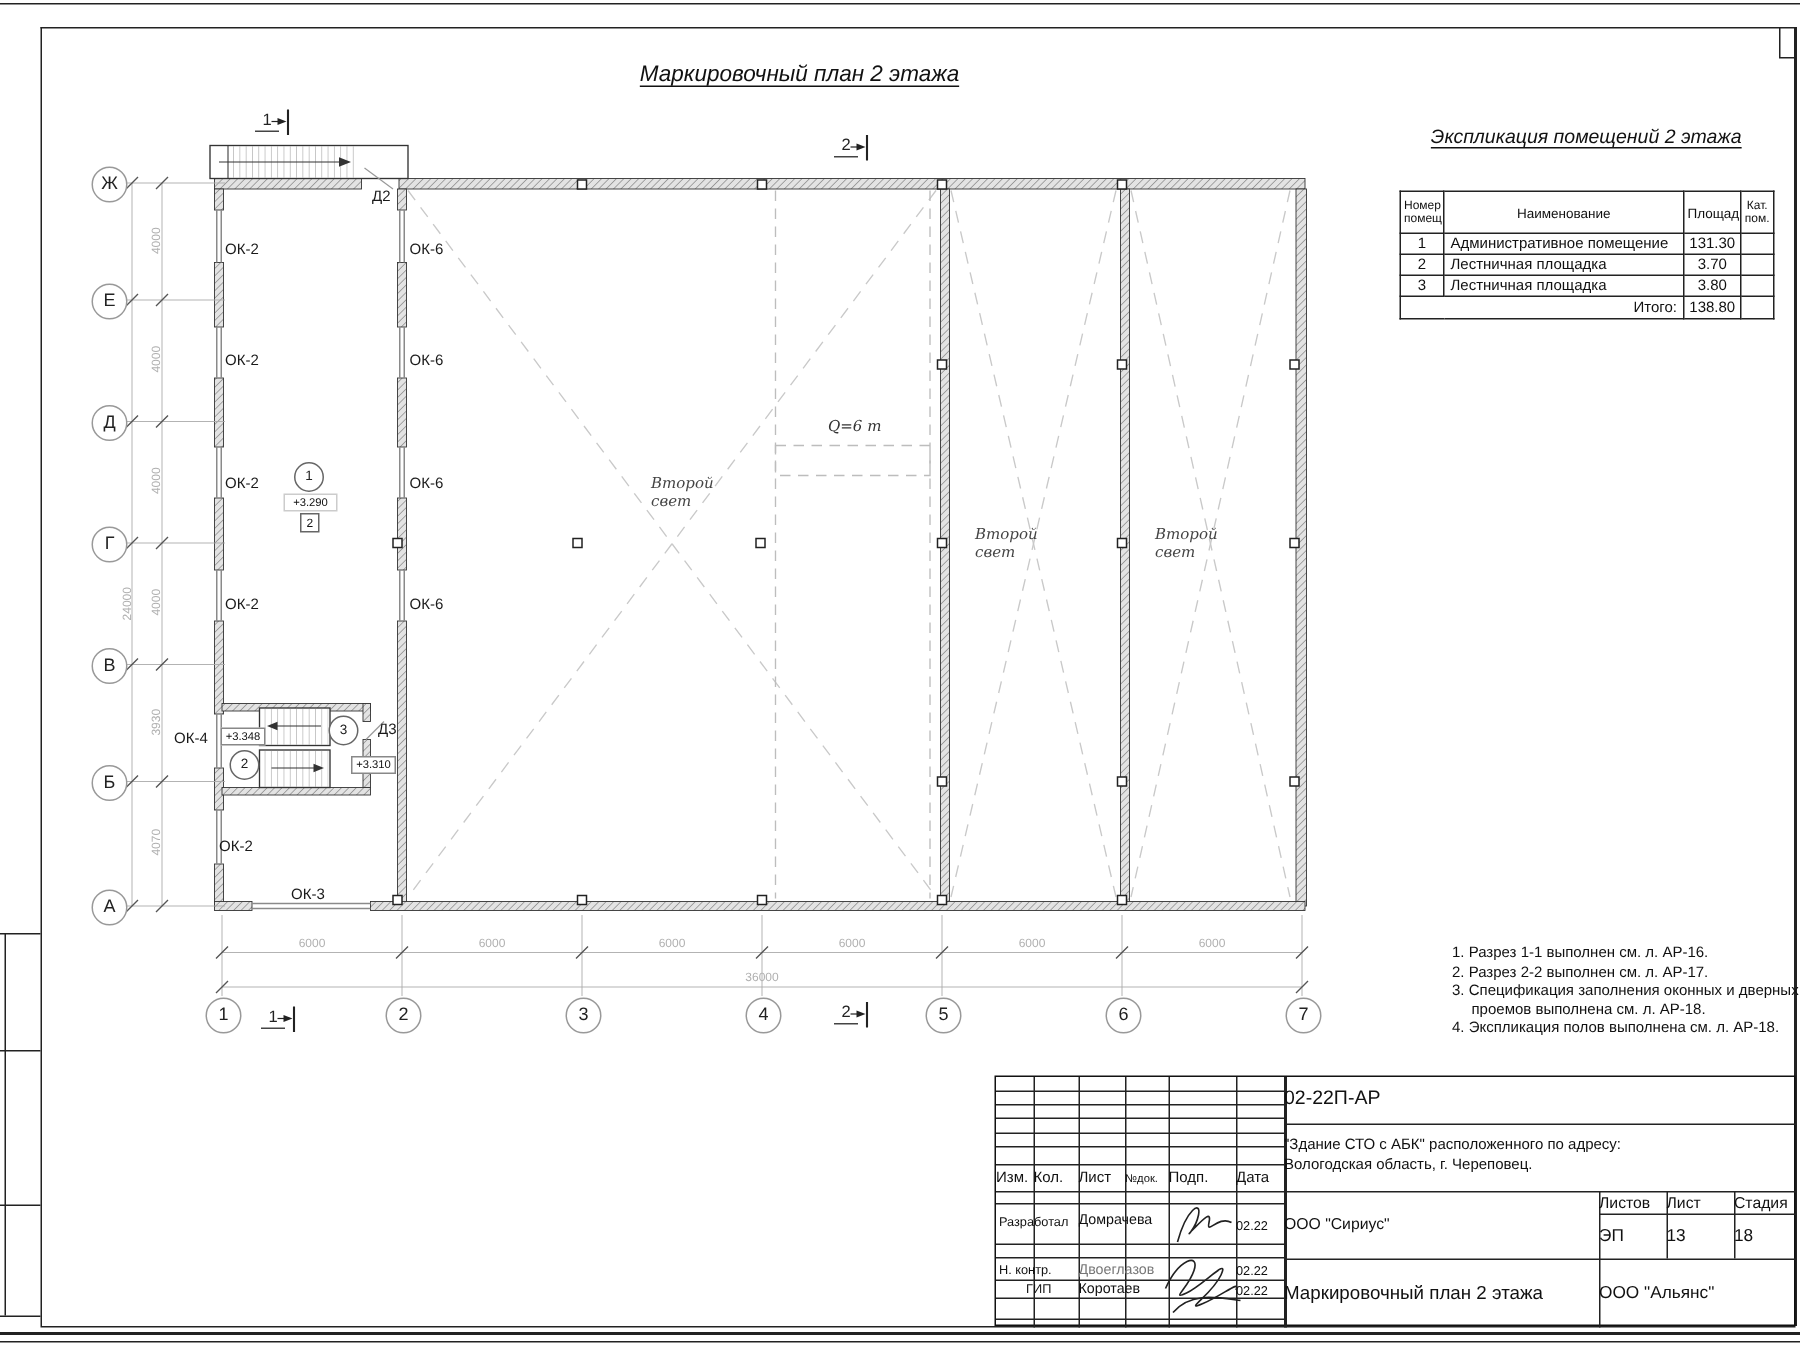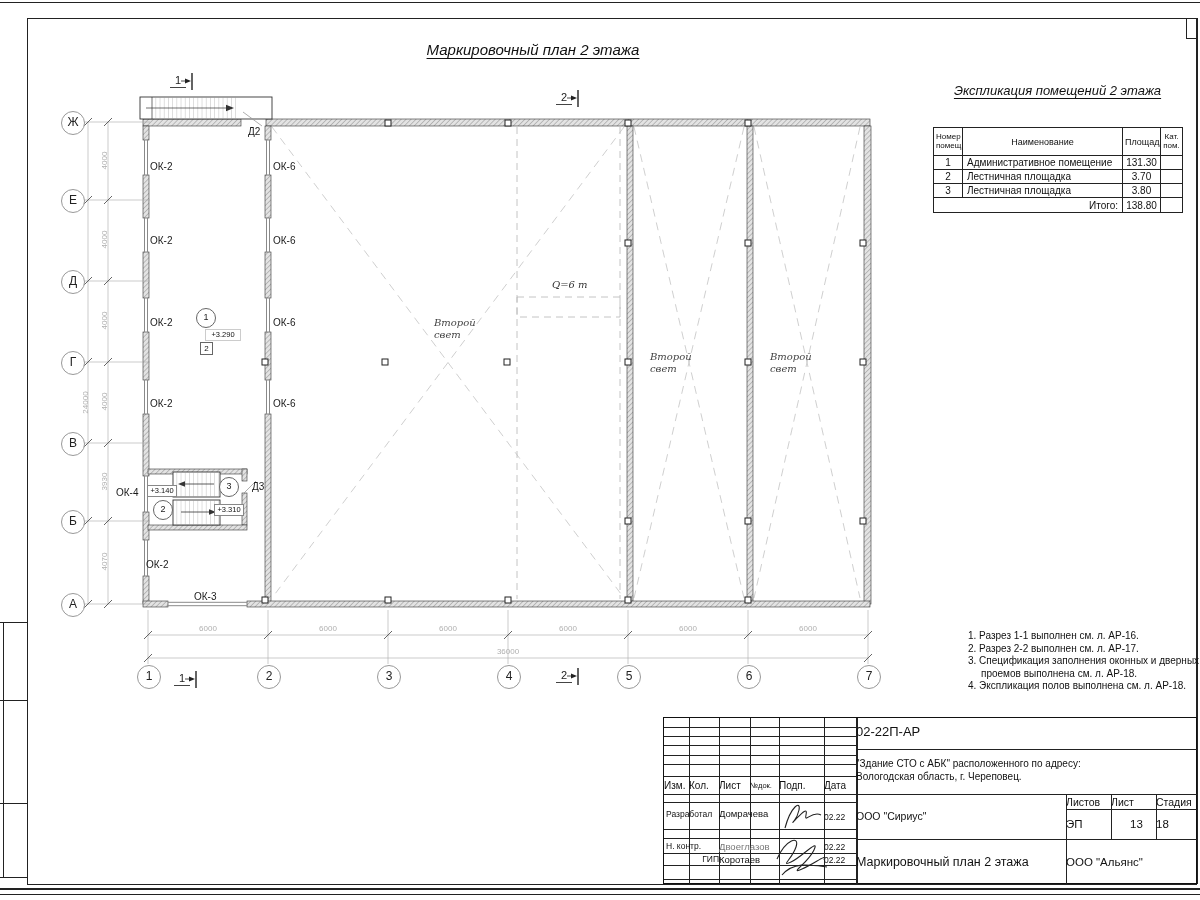--- a/index.html
+++ b/index.html
@@ -252,26 +252,26 @@
   <div class="lbl" style="left:194px;top:591px">ОК-3</div>
   <div class="lbl" style="left:248px;top:126px">Д2</div>
   <div class="lbl" style="left:252px;top:481px">Д3</div>
 
   <div class="sl" style="left:434px;top:317px">Второй свет</div>
   <div class="sl" style="left:650px;top:351px">Второй свет</div>
   <div class="sl" style="left:770px;top:351px">Второй свет</div>
   <div class="crane-lbl" style="left:552px;top:279px">Q=6 т</div>
 
   <div class="tagc" style="left:196px;top:308px">1</div>
-  <div class="elev" style="left:205px;top:329px;width:34px;border-color:#ccc">+3.290</div>
+  <div class="elev" style="left:189px;top:329px;width:34px;border-color:#ccc">+3.290</div>
   <div class="catbox" style="left:200px;top:342px">2</div>
   <div class="tagc" style="left:153px;top:500px">2</div>
   <div class="tagc" style="left:219px;top:477px">3</div>
-  <div class="elev" style="left:147px;top:485px;width:28px">+3.140</div>
-  <div class="elev" style="left:214px;top:504px;width:28px">+3.310</div>
+  <div class="elev" style="left:147px;top:485px;width:28px">+3.348</div>
+  <div class="elev" style="left:234px;top:504px;width:28px">+3.310</div>
 
   <div class="secnum" style="left:170px;top:74px">1</div>
   <div class="secnum" style="left:556px;top:91px">2</div>
   <div class="secnum" style="left:174px;top:672px">1</div>
   <div class="secnum" style="left:556px;top:669px">2</div>
 
   <table class="expl">
     <colgroup>
         <col style="width:29px">
         <col style="width:160px">
@@ -355,39 +355,39 @@
     <div class="txt" style="left:86px;top:59px;width:29px;font-size:7.5px;line-height:17px">№док.</div>
     <div class="txt" style="left:115px;top:59px;width:45px;font-size:10px;line-height:17px">Подп.</div>
     <div class="txt" style="left:160px;top:59px;width:32px;font-size:10px;line-height:17px">Дата</div>
 
     <div class="txt" style="left:2px;top:91px;width:53px;font-size:8.5px;text-align:left">Разработал</div>
     <div class="txt" style="left:55px;top:90px;width:60px;font-size:9.5px">Домрачева</div>
     <div class="txt" style="left:160px;top:94px;width:32px;font-size:8.5px">02.22</div>
     <div class="txt" style="left:2px;top:123px;width:53px;font-size:8.5px;text-align:left">Н. контр.</div>
     <div class="txt" style="left:55px;top:123px;width:60px;font-size:9.5px;color:#777">Двоеглазов</div>
     <div class="txt" style="left:160px;top:124px;width:32px;font-size:8.5px">02.22</div>
-    <div class="txt" style="left:2px;top:136px;width:53px;font-size:8.5px;text-align:right">ГИП</div>
+    <div class="txt" style="left:2px;top:136px;width:53px;font-size:8.5px;text-align:center">ГИП</div>
     <div class="txt" style="left:55px;top:136px;width:60px;font-size:9.5px">Коротаев</div>
     <div class="txt" style="left:160px;top:137px;width:32px;font-size:8.5px">02.22</div>
 
     <svg class="sig" style="left:117px;top:80px" width="44" height="36" viewBox="0 0 44 36">
       <path d="M4 30 C10 8 20 2 18 12 C16 22 8 28 14 22 C20 16 27 8 25 17 C23 26 31 12 40 17" fill="none" stroke="#222" stroke-width="1.1"></path>
     </svg>
     <svg class="sig" style="left:110px;top:115px" width="56" height="50" viewBox="0 0 56 50">
       <path d="M3 26 C12 6 26 2 22 14 C18 26 6 34 17 29 C28 24 46 4 40 17 C34 30 14 42 28 36 C42 30 53 20 50 27" fill="none" stroke="#222" stroke-width="1.1"></path>
       <path d="M8 42 C20 28 38 32 53 34" fill="none" stroke="#222" stroke-width="1.1"></path>
     </svg>
 
     <div class="txt" style="left:192px;top:6px;width:342px;font-size:13px">02-22П-АР</div>
     <div class="txt" style="left:192px;top:40px;width:342px;font-size:10px">"Здание СТО с АБК" расположенного по адресу:</div>
     <div class="txt" style="left:192px;top:53px;width:342px;font-size:10px">Вологодская область, г. Череповец.</div>
     <div class="txt" style="left:192px;top:76px;width:210px;font-size:10.5px;line-height:45px">ООО "Сириус"</div>
     <div class="txt" style="left:402px;top:77px;width:45px;font-size:10.5px;line-height:14px">Листов</div>
     <div class="txt" style="left:447px;top:77px;width:45px;font-size:10.5px;line-height:14px">Лист</div>
     <div class="txt" style="left:492px;top:77px;width:42px;font-size:10.5px;line-height:14px">Стадия</div>
     <div class="txt" style="left:402px;top:91px;width:45px;font-size:11.5px;line-height:30px">ЭП</div>
-    <div class="txt" style="left:466px;top:91px;width:45px;font-size:11.5px;line-height:30px">13</div>
+    <div class="txt" style="left:447px;top:91px;width:45px;font-size:11.5px;line-height:30px">13</div>
     <div class="txt" style="left:492px;top:91px;width:42px;font-size:11.5px;line-height:30px">18</div>
     <div class="txt" style="left:192px;top:121px;width:210px;font-size:12.5px;line-height:46px">Маркировочный план 2 этажа</div>
     <div class="txt" style="left:402px;top:121px;width:132px;font-size:11.5px;line-height:46px">ООО "Альянс"</div>
   </div>
 
 </div>
 
 </body></html>

